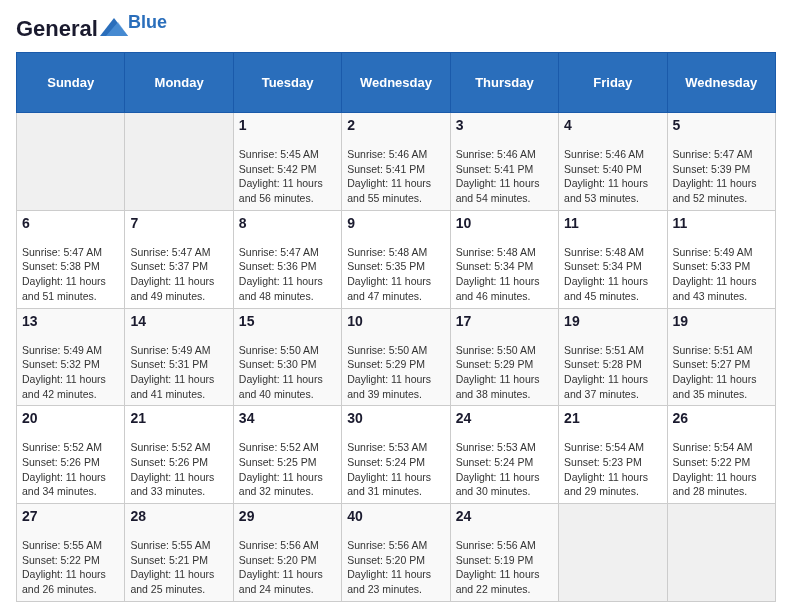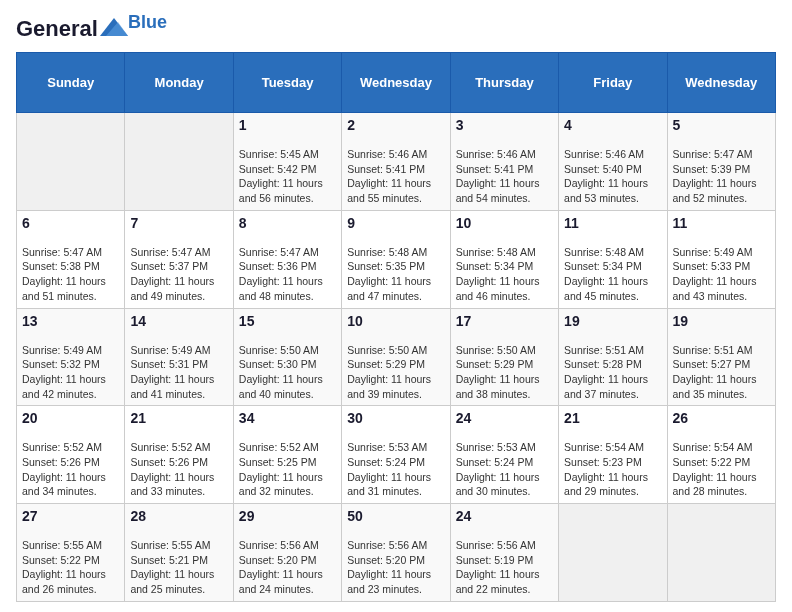--- a/index.html
+++ b/index.html
@@ -233,21 +233,21 @@
         </td>
         <td>
           <span class="day-num">28</span>
           <div class="day-detail">Sunrise: 5:55 AM<br>Sunset: 5:21 PM<br>Daylight: 11 hours<br>and 25 minutes.</div>
         </td>
         <td>
           <span class="day-num">29</span>
           <div class="day-detail">Sunrise: 5:56 AM<br>Sunset: 5:20 PM<br>Daylight: 11 hours<br>and 24 minutes.</div>
         </td>
         <td>
-          <span class="day-num">50</span>
+          <span class="day-num">40</span>
           <div class="day-detail">Sunrise: 5:56 AM<br>Sunset: 5:20 PM<br>Daylight: 11 hours<br>and 23 minutes.</div>
         </td>
         <td>
           <span class="day-num">24</span>
           <div class="day-detail">Sunrise: 5:56 AM<br>Sunset: 5:19 PM<br>Daylight: 11 hours<br>and 22 minutes.</div>
         </td>
         <td class="empty-cell"></td>
         <td class="empty-cell"></td>
       </tr>
     </tbody>

